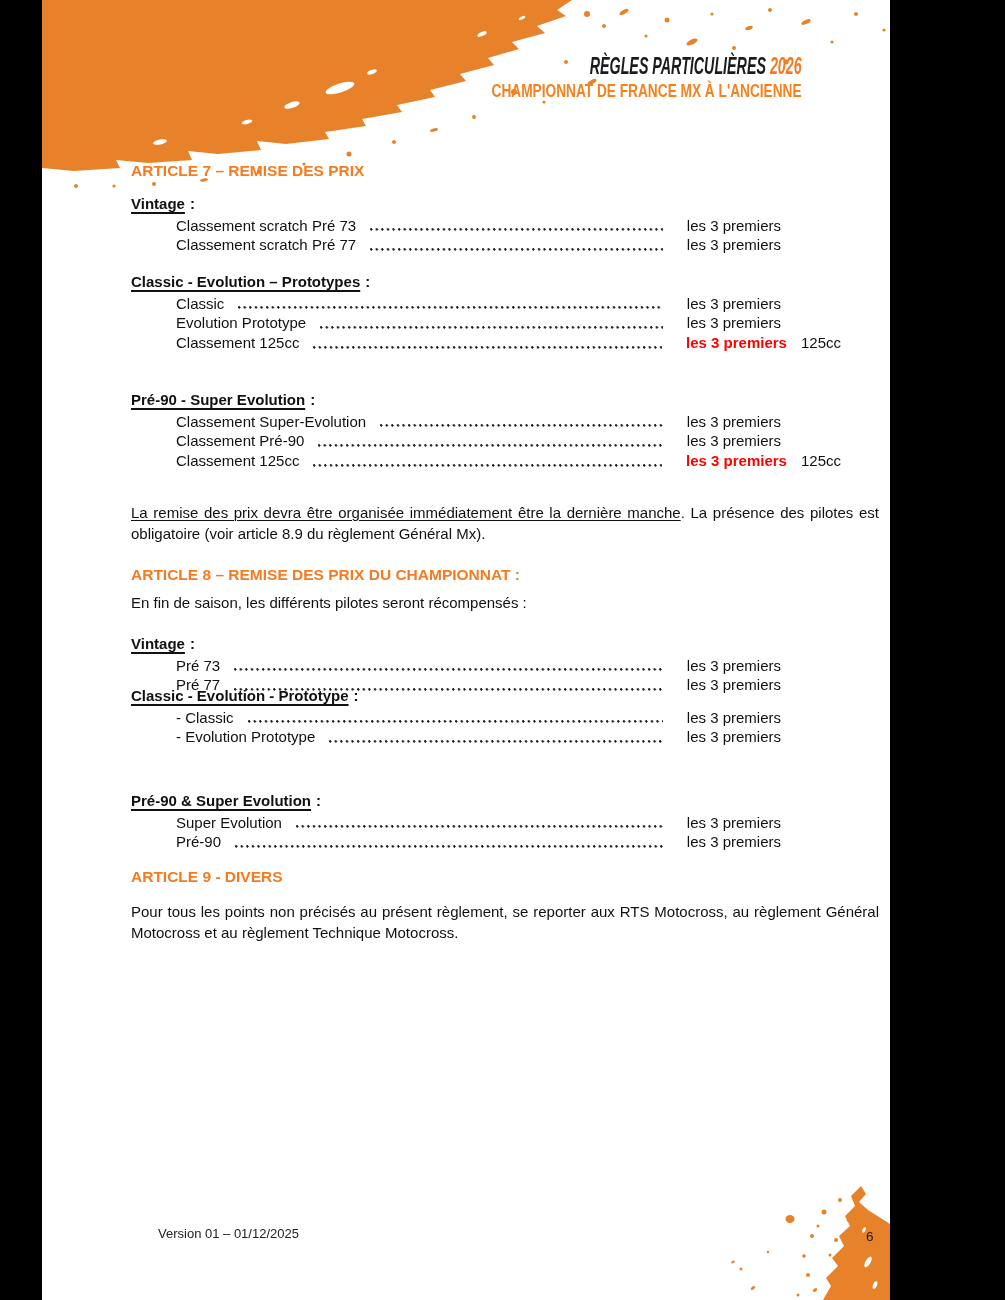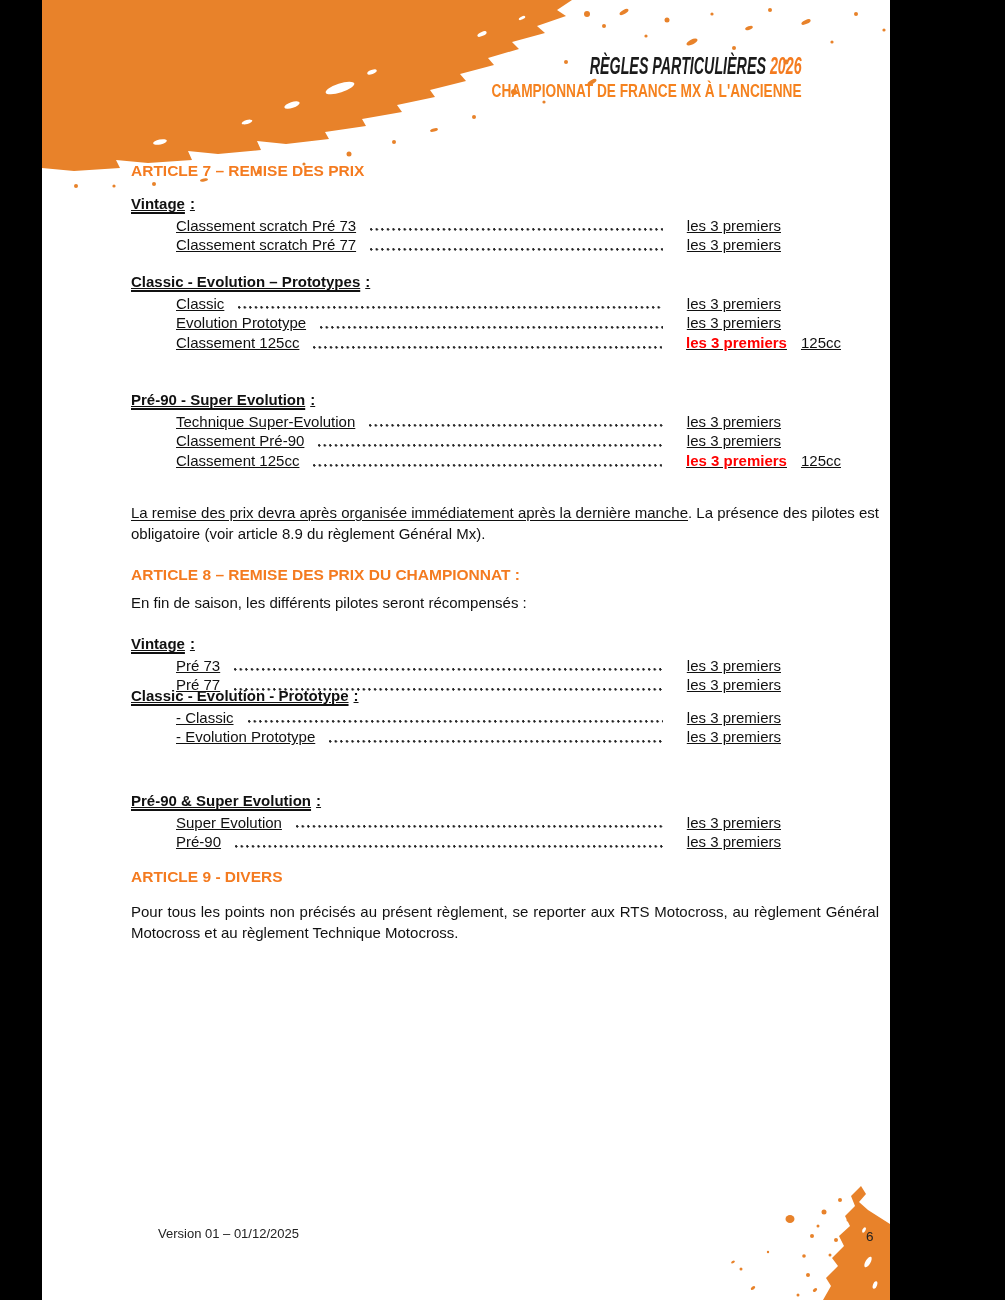--- a/index.html
+++ b/index.html
@@ -22,21 +22,21 @@
     white-space:nowrap;transform:scaleX(0.62);transform-origin:100% 50%;
   }
   .hdr-title .t-year{color:#F47B20;}
   .hdr-sub{
     font-weight:bold;font-size:19px;line-height:21px;color:#F5821F;margin-top:2px;
     white-space:nowrap;transform:scaleX(0.72);transform-origin:100% 50%;
   }
 
   .abs{position:absolute;left:89px;}
   .h-article{font-size:15.5px;font-weight:bold;color:#F47B20;white-space:nowrap;}
-  .group{font-size:15px;line-height:19.7px;text-decoration:underline;}
+  .group{font-size:15px;line-height:19.7px;}
   .gtitle{font-weight:bold;margin-bottom:2px;white-space:nowrap;}
   .gtitle .u{text-decoration:underline;text-decoration-thickness:1.6px;text-underline-offset:3px;}
   .gtitle .colon{margin-left:5px;}
 
   .row{display:flex;align-items:baseline;margin-left:45px;width:605px;gap:8px;}
   .row.wide{width:665px;}
   .row .lbl{white-space:nowrap;}
   .row .dots{
     flex:1 1 auto;align-self:flex-end;height:3px;margin:0 6px 4px 6px;
     background-image:radial-gradient(circle at 1.2px 1.4px,#222 1.05px,transparent 1.4px);
@@ -180,39 +180,39 @@
       <span class="val red">les 3 premiers</span>
       <span class="sfx">125cc</span>
     </div>
   </div>
 
   <div class="abs group" style="top:390px">
     <div class="gtitle">
       <span class="u">Pré-90 - Super Evolution</span><span class="colon">:</span>
     </div>
     <div class="row">
-      <span class="lbl">Technique Super-Evolution</span>
+      <span class="lbl">Classement Super-Evolution</span>
       <span class="dots"></span>
       <span class="val">les 3 premiers</span>
     </div>
     <div class="row">
       <span class="lbl">Classement Pré-90</span>
       <span class="dots"></span>
       <span class="val">les 3 premiers</span>
     </div>
     <div class="row wide">
       <span class="lbl">Classement 125cc</span>
       <span class="dots"></span>
       <span class="val red">les 3 premiers</span>
       <span class="sfx">125cc</span>
     </div>
   </div>
 
   <div class="abs para" style="top:503px">
-    <span class="u">La remise des prix devra après organisée immédiatement après la dernière manche</span><span>. La présence des pilotes est obligatoire (voir article 8.9 du règlement Général Mx).</span>
+    <span class="u">La remise des prix devra être organisée immédiatement être la dernière manche</span><span>. La présence des pilotes est obligatoire (voir article 8.9 du règlement Général Mx).</span>
   </div>
 
   <div class="abs h-article" style="top:566px">ARTICLE 8 – REMISE DES PRIX DU CHAMPIONNAT :</div>
   <div class="abs intro" style="top:594px">En fin de saison, les différents pilotes seront récompensés :</div>
 
   <div class="abs group" style="top:634px">
     <div class="gtitle">
       <span class="u">Vintage</span><span class="colon">:</span>
     </div>
     <div class="row">

